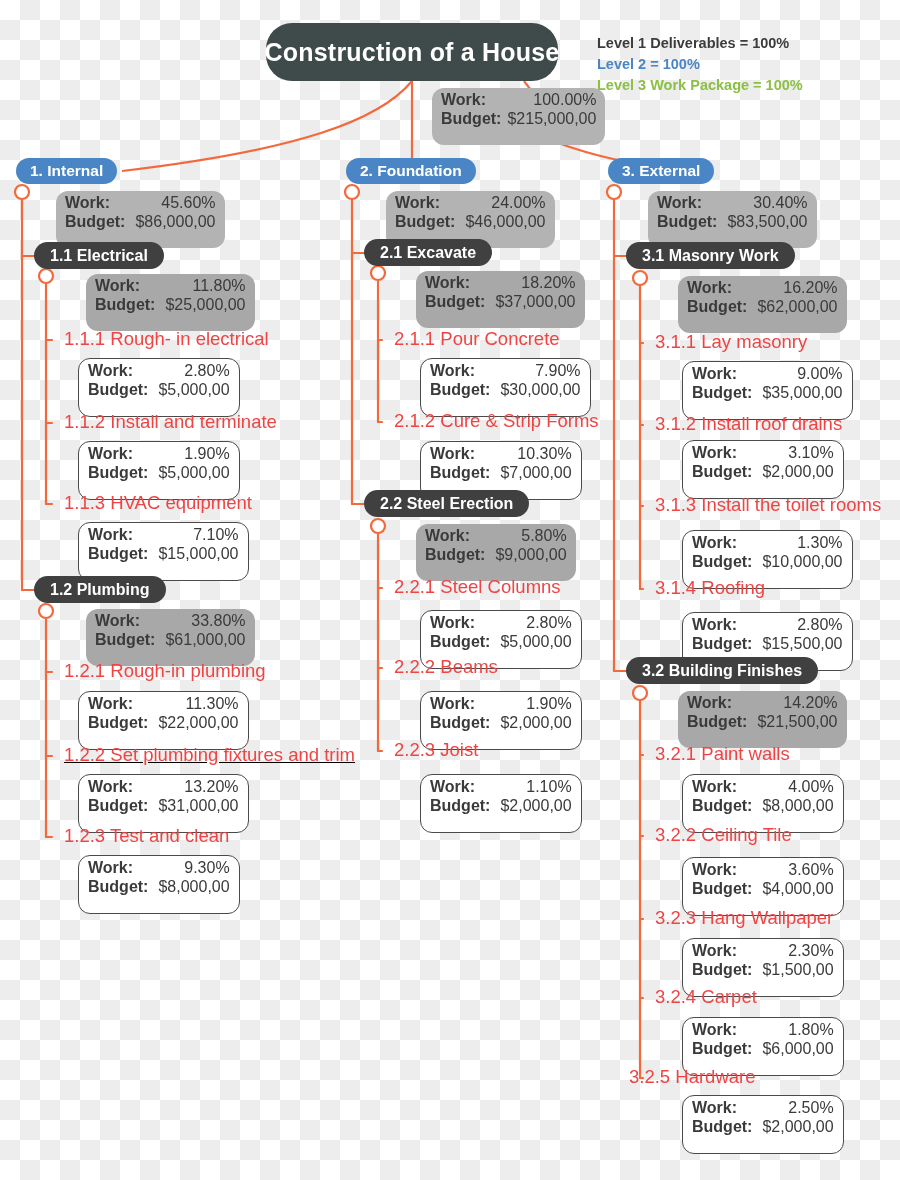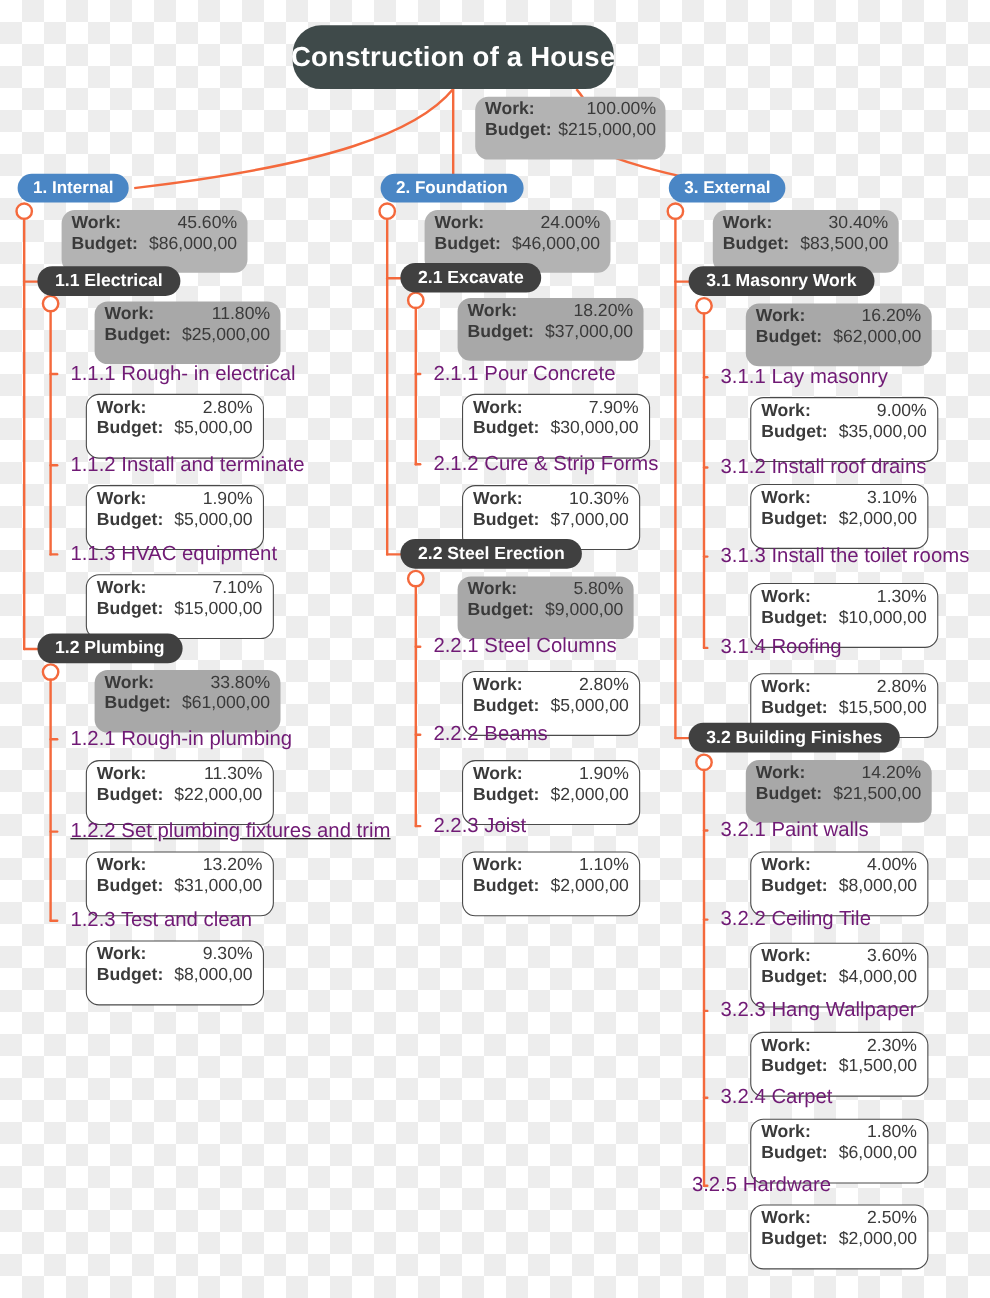--- a/index.html
+++ b/index.html
@@ -57,21 +57,21 @@
     font-weight:bold;
     font-size:16px;
     display:flex; align-items:center;
     padding:0 16px;
     height:27px;
     white-space:nowrap;
   }
 
   
   .l3-label {
-    color:#701a75;
+    color:#ef4444;
     font-size:18.5px;
     white-space:nowrap;
     line-height:1;
   }
 
   
   .info {
     display:inline-block;
     padding:3px 9px 16px 9px;
     font-size:16px;
@@ -155,20 +155,25 @@
       <line x1="614" y1="671" x2="626" y2="671" stroke="#f4693c" stroke-width="2.2" stroke-linecap="round"></line>
       <circle cx="640" cy="693" r="7" fill="#ffffff" stroke="#f4693c" stroke-width="2.2"></circle>
       <line x1="640" y1="700" x2="640" y2="1078" stroke="#f4693c" stroke-width="2.2" stroke-linecap="round"></line>
       <line x1="640" y1="755" x2="643" y2="755" stroke="#f4693c" stroke-width="2.2" stroke-linecap="round"></line>
       <line x1="640" y1="836" x2="643" y2="836" stroke="#f4693c" stroke-width="2.2" stroke-linecap="round"></line>
       <line x1="640" y1="919" x2="643" y2="919" stroke="#f4693c" stroke-width="2.2" stroke-linecap="round"></line>
       <line x1="640" y1="998" x2="643" y2="998" stroke="#f4693c" stroke-width="2.2" stroke-linecap="round"></line>
       <line x1="640" y1="1078" x2="643" y2="1078" stroke="#f4693c" stroke-width="2.2" stroke-linecap="round"></line>
     </svg>
 
+  <div class="legend">
+    <div class="lg1">Level 1 Deliverables = 100%</div>
+    <div class="lg2">Level 2 = 100%</div>
+    <div class="lg3">Level 3 Work Package = 100%</div>
+  </div>
 
   <div class="node" style="left:266px; top:23px; width:292px; height:58px;">
     <div class="root-box" style="width:292px; height:58px;">Construction of a House</div>
   </div>
 
   <div class="node" style="left:432px; top:88px;">
     <div class="info grey tight">
       <div class="row">
         <span class="k">Work:</span>
         <span class="v">100.00%</span>

